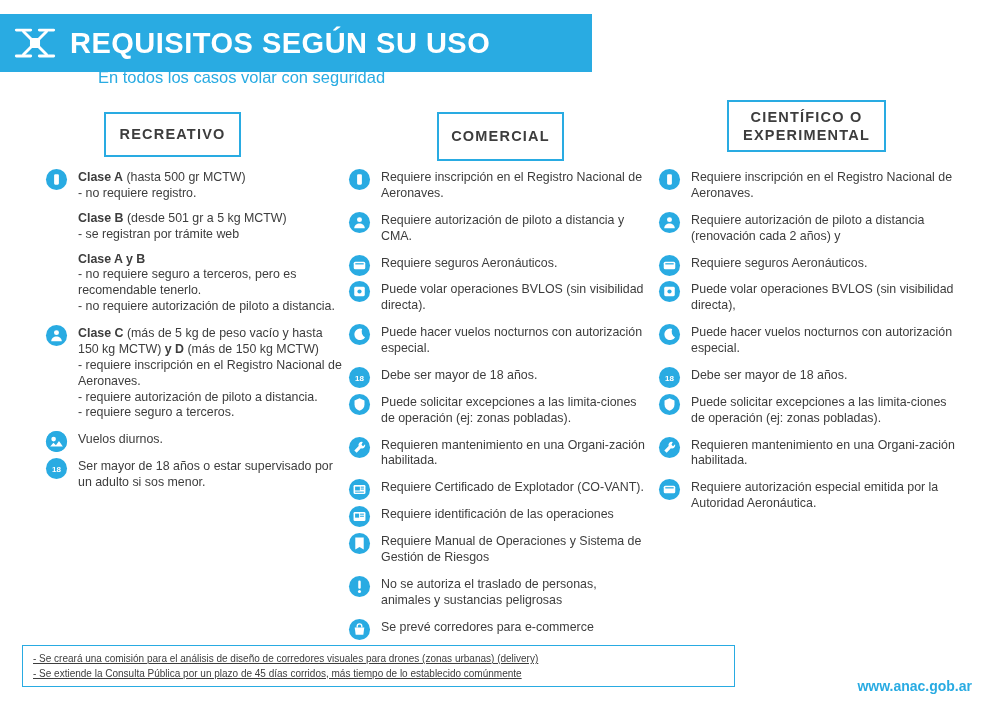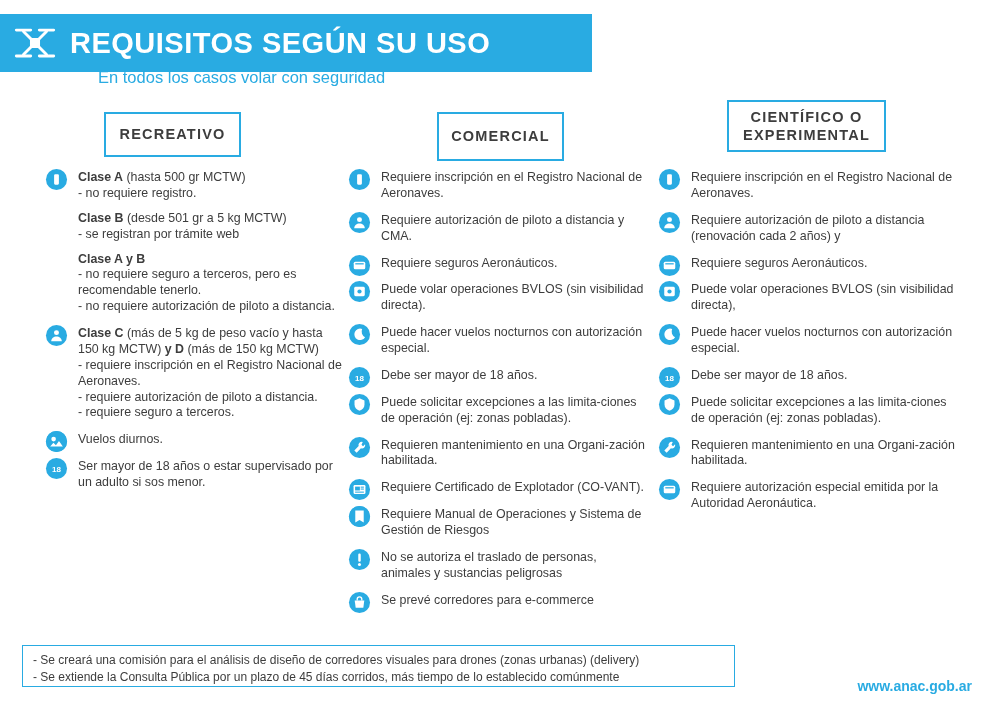--- a/index.html
+++ b/index.html
@@ -85,23 +85,24 @@
     margin-bottom: 9px;
   }
   .sub b { font-weight: bold; }
 
   
   .footnote {
     position: absolute; left: 22px; top: 645px;
     width: 713px; height: 42px;
     border: 1.5px solid #29ABE2;
     padding: 6px 10px;
-    font-size: 12px;
+    font-size: 10px;
     line-height: 1.45;
     color: #3d3d3d;
+    text-decoration: underline;
   }
   .footnote div { white-space: nowrap; }
   .website {
     position: absolute; right: 22px; top: 678px;
     color: #29ABE2; font-size: 14px; font-weight: bold;
   }
 </style>
 </head>
 <body>
 
@@ -241,20 +242,21 @@
         <span class="txt">Requiere Certificado de Explotador (CO-VANT).</span>
       </div>
       <div class="item">
         <span class="ic"><svg viewBox="0 0 24 24">
             <circle cx="12" cy="12" r="11" fill="#29ABE2"></circle>
             <rect x="5.8" y="7.2" width="12.4" height="9.6" rx="1.3" fill="#fff"></rect>
             <rect x="7.4" y="9" width="4.2" height="4.2" fill="#29ABE2"></rect>
             <rect x="12.6" y="9" width="4" height="1.1" fill="#29ABE2"></rect>
             <rect x="12.6" y="11.2" width="4" height="1.1" fill="#29ABE2"></rect>
           </svg></span>
+        <span class="txt">Requiere identificación de las operaciones</span>
       </div>
       <div class="item">
         <span class="ic"><svg viewBox="0 0 24 24">
             <circle cx="12" cy="12" r="11" fill="#29ABE2"></circle>
             <path d="M7.6 5.8h8.8v12.4l-4.4-2.6-4.4 2.6z" fill="#fff"></path>
           </svg></span>
         <span class="txt">Requiere Manual de Operaciones y Sistema de Gestión de Riesgos</span>
       </div>
       <div class="item">
         <span class="ic"><svg viewBox="0 0 24 24">

